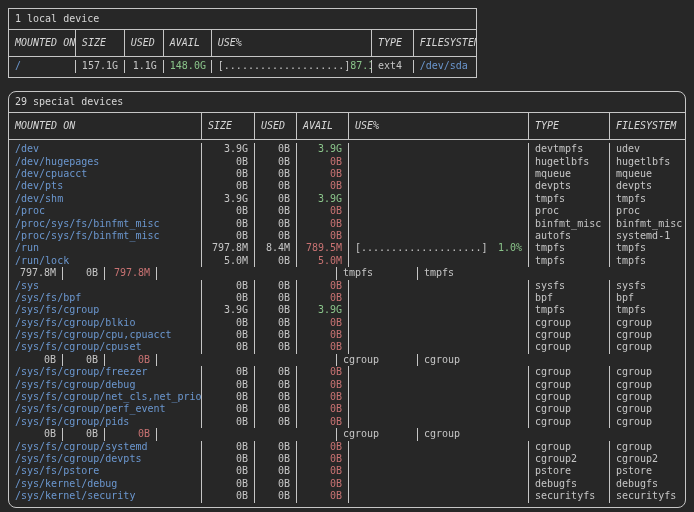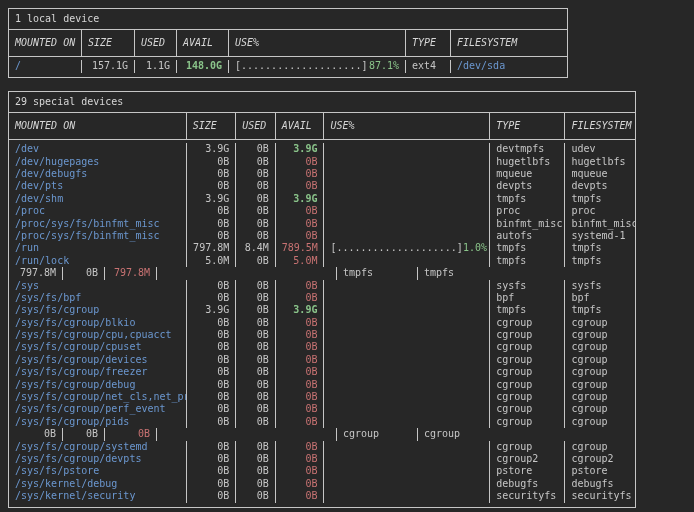--- a/index.html
+++ b/index.html
@@ -8,22 +8,22 @@
   }
   *{box-sizing:border-box;margin:0;padding:0;}
   html,body{background:var(--bg);}
   body{
     width:694px;height:512px;overflow:hidden;
     font-family:"DejaVu Sans Mono", monospace;
     font-size:10px;color:var(--text);
     padding:8px;
   }
   .duf-box{border:1px solid var(--border);margin-bottom:13px;background:var(--bg);}
-  .t0{width:560px;}
-  .t1{width:628px;}
+  .t0{width:469px;}
+  .t1{width:678px;border-radius:8px;}
   .duf-title{
     padding:4px 6px;line-height:12px;color:var(--title);
     border-bottom:1px solid var(--border);
   }
   .row{display:flex;align-items:stretch;}
   .row.header{border-bottom:1px solid var(--border);color:var(--title);font-style:italic;}
   .row.header .cell{padding-top:7px;padding-bottom:7px;}
   .cell{padding-left:6px;padding-right:6px;line-height:12.4px;overflow:hidden;white-space:nowrap;}
   .cell + .cell{border-left:1px solid var(--border);}
   .ctr{}
@@ -32,21 +32,21 @@
   
   .t0 .c0{width:72px;}  .t0 .c1{width:53px;} .t0 .c2{width:42px;}
   .t0 .c3{width:52px;}  .t0 .c4{width:177px;} .t0 .c5{width:45px;}
   .t0 .c6{width:69px;}
   
   .t1 .c0{width:192px;} .t1 .c1{width:53px;} .t1 .c2{width:42px;}
   .t1 .c3{width:52px;}  .t1 .c4{width:180px;} .t1 .c5{width:81px;}
   .t1 .c6{width:76px;}
   .mount{color:var(--blue);}
   .num{text-align:right;}
-  .green{color:var(--green);font-weight:bold;}
+  .green{color:var(--green);}
   .red{color:var(--red);}
   .usecell{display:flex;justify-content:space-between;}
   .usecell .bar{color:var(--text);}
   .usecell .pct{color:var(--green);}
 </style>
 </head>
 <body>
 
 <div>
 
@@ -104,21 +104,21 @@
           <div class="row data">
             <div class="cell c0 mount">/dev/hugepages</div>
             <div class="cell c1 num">0B</div>
             <div class="cell c2 num">0B</div>
             <div class="cell c3 num red">0B</div>
             <div class="cell c4 usecell"></div>
             <div class="cell c5">hugetlbfs</div>
             <div class="cell c6">hugetlbfs</div>
           </div>
           <div class="row data">
-            <div class="cell c0 mount">/dev/debugfs</div>
+            <div class="cell c0 mount">/dev/cpuacct</div>
             <div class="cell c1 num">0B</div>
             <div class="cell c2 num">0B</div>
             <div class="cell c3 num red">0B</div>
             <div class="cell c4 usecell"></div>
             <div class="cell c5">mqueue</div>
             <div class="cell c6">mqueue</div>
           </div>
           <div class="row data">
             <div class="cell c0 mount">/dev/pts</div>
             <div class="cell c1 num">0B</div>
@@ -241,21 +241,20 @@
           <div class="row data">
             <div class="cell c0 mount">/sys/fs/cgroup/cpuset</div>
             <div class="cell c1 num">0B</div>
             <div class="cell c2 num">0B</div>
             <div class="cell c3 num red">0B</div>
             <div class="cell c4 usecell"></div>
             <div class="cell c5">cgroup</div>
             <div class="cell c6">cgroup</div>
           </div>
           <div class="row data">
-            <div class="cell c0 mount">/sys/fs/cgroup/devices</div>
             <div class="cell c1 num">0B</div>
             <div class="cell c2 num">0B</div>
             <div class="cell c3 num red">0B</div>
             <div class="cell c4 usecell"></div>
             <div class="cell c5">cgroup</div>
             <div class="cell c6">cgroup</div>
           </div>
           <div class="row data">
             <div class="cell c0 mount">/sys/fs/cgroup/freezer</div>
             <div class="cell c1 num">0B</div>

